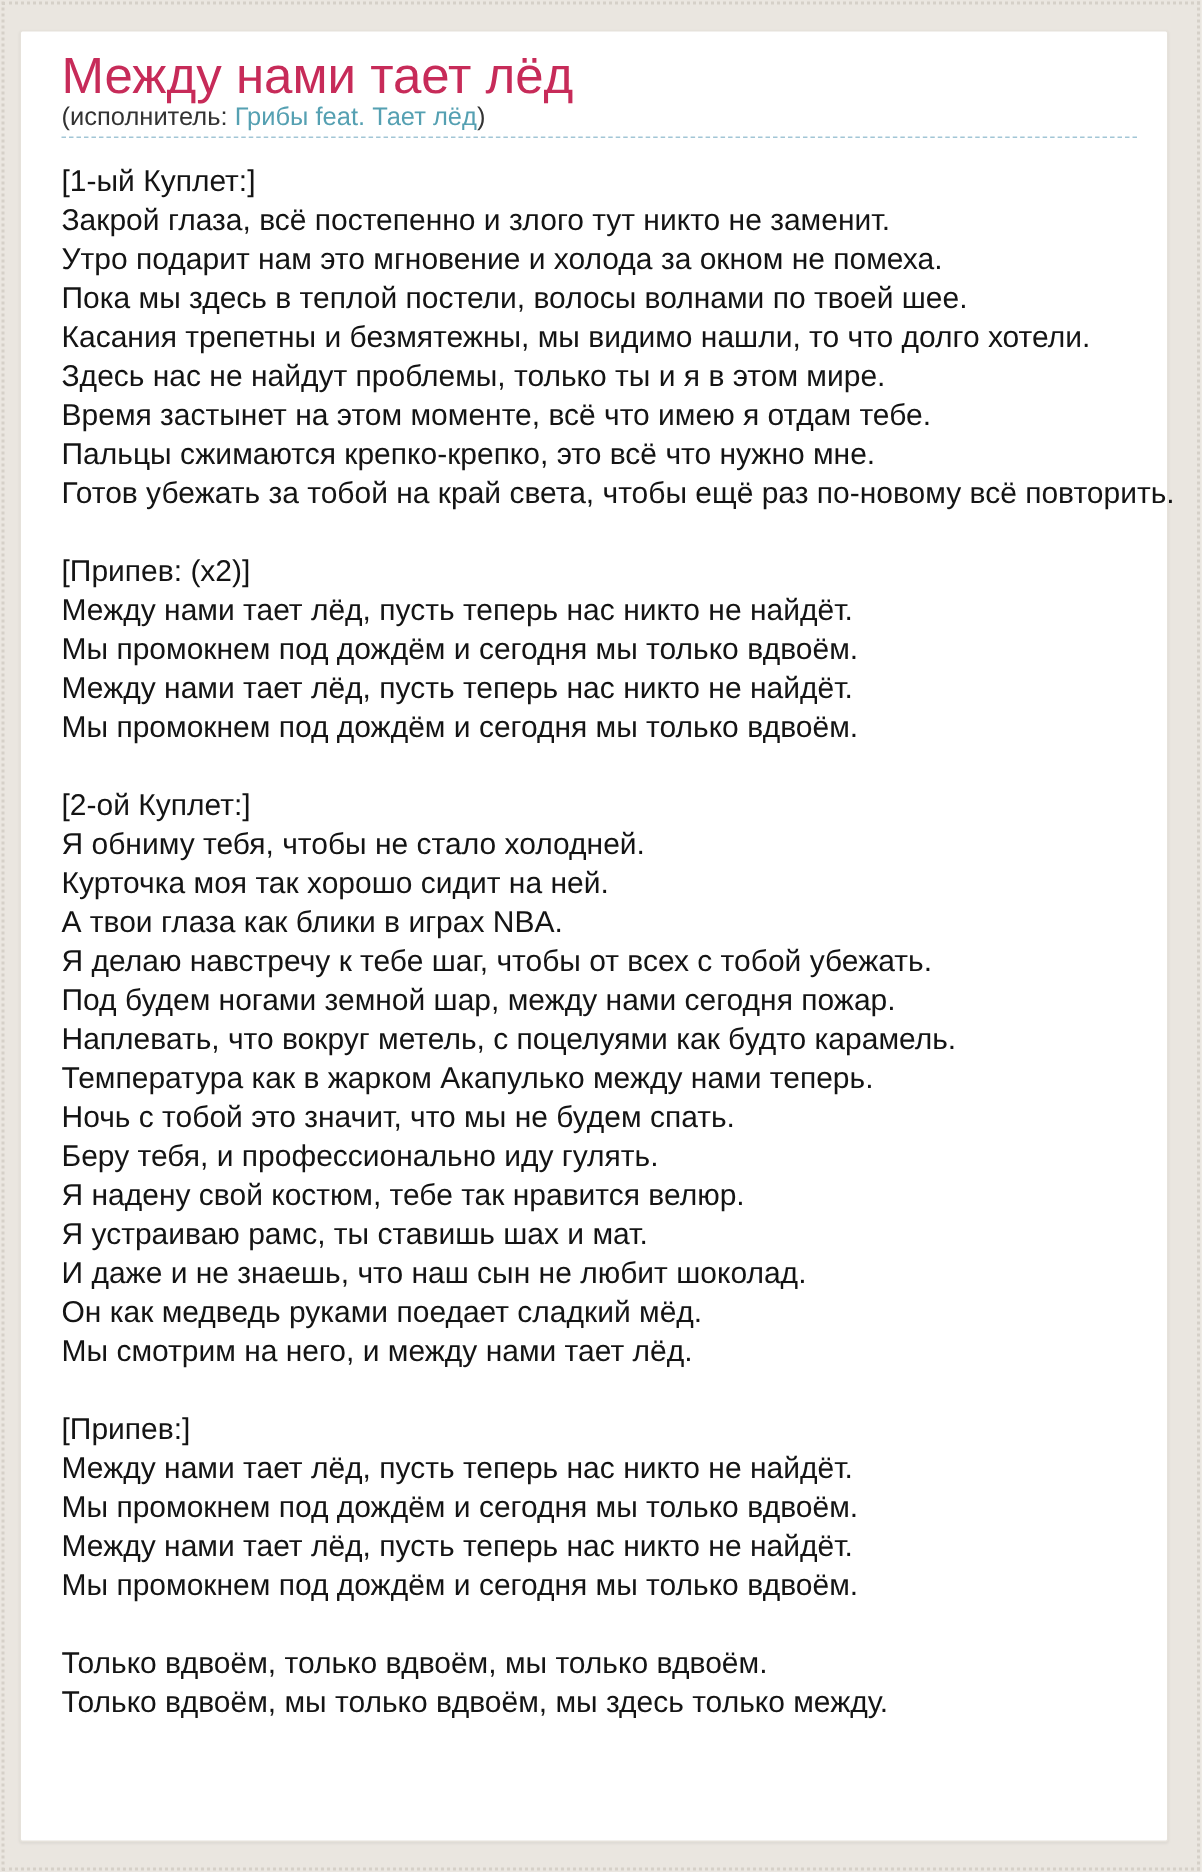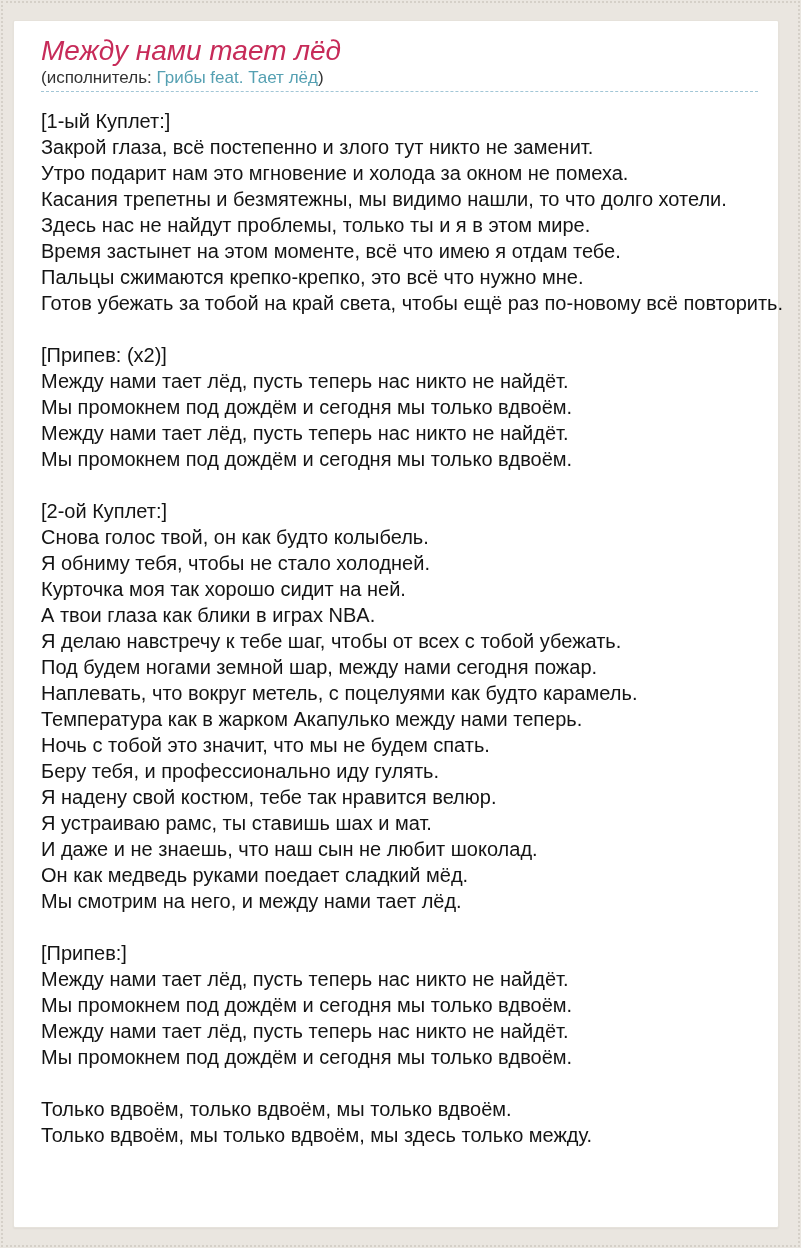--- a/index.html
+++ b/index.html
@@ -42,26 +42,25 @@
     height: 1208px;
     background: var(--panel-background);
     border: 1px solid var(--panel-border-color);
     border-radius: 2px;
     box-shadow: 0 1px 2px rgba(0,0,0,0.05);
     padding: 14px 20px 0 27px;
     overflow: visible;
     z-index: 1;
   }
   .song-title {
-    font-size: 28px;
+    font-size: 34px;
     font-weight: 400;
     line-height: 32px;
     color: var(--title-color);
     white-space: nowrap;
-    font-style: italic;
   }
   .artist-line {
     font-size: 17px;
     line-height: 22px;
     color: var(--subtitle-color);
     white-space: nowrap;
   }
   .artist-line a {
     color: var(--link-color);
     text-decoration: none;
@@ -92,36 +91,36 @@
     <h1 class="song-title">Между нами тает лёд</h1>
     <div class="artist-line">
       <span>(исполнитель: </span><a>Грибы feat. Тает лёд</a><span>)</span>
     </div>
     <div class="separator"></div>
     <div class="lyrics">
         <div class="stanza">
           <div class="line">[1-ый Куплет:]</div>
           <div class="line">Закрой глаза, всё постепенно и злого тут никто не заменит.</div>
           <div class="line">Утро подарит нам это мгновение и холода за окном не помеха.</div>
+          <div class="line">Пока мы здесь в теплой постели, волосы волнами по твоей шее.</div>
           <div class="line">Касания трепетны и безмятежны, мы видимо нашли, то что долго хотели.</div>
           <div class="line">Здесь нас не найдут проблемы, только ты и я в этом мире.</div>
           <div class="line">Время застынет на этом моменте, всё что имею я отдам тебе.</div>
           <div class="line">Пальцы сжимаются крепко-крепко, это всё что нужно мне.</div>
           <div class="line">Готов убежать за тобой на край света, чтобы ещё раз по-новому всё повторить.</div>
         </div>
         <div class="stanza">
           <div class="line">[Припев: (x2)]</div>
           <div class="line">Между нами тает лёд, пусть теперь нас никто не найдёт.</div>
           <div class="line">Мы промокнем под дождём и сегодня мы только вдвоём.</div>
           <div class="line">Между нами тает лёд, пусть теперь нас никто не найдёт.</div>
           <div class="line">Мы промокнем под дождём и сегодня мы только вдвоём.</div>
         </div>
         <div class="stanza">
           <div class="line">[2-ой Куплет:]</div>
-          <div class="line">Снова голос твой, он как будто колыбель.</div>
           <div class="line">Я обниму тебя, чтобы не стало холодней.</div>
           <div class="line">Курточка моя так хорошо сидит на ней.</div>
           <div class="line">А твои глаза как блики в играх NBA.</div>
           <div class="line">Я делаю навстречу к тебе шаг, чтобы от всех с тобой убежать.</div>
           <div class="line">Под будем ногами земной шар, между нами сегодня пожар.</div>
           <div class="line">Наплевать, что вокруг метель, с поцелуями как будто карамель.</div>
           <div class="line">Температура как в жарком Акапулько между нами теперь.</div>
           <div class="line">Ночь с тобой это значит, что мы не будем спать.</div>
           <div class="line">Беру тебя, и профессионально иду гулять.</div>
           <div class="line">Я надену свой костюм, тебе так нравится велюр.</div>

